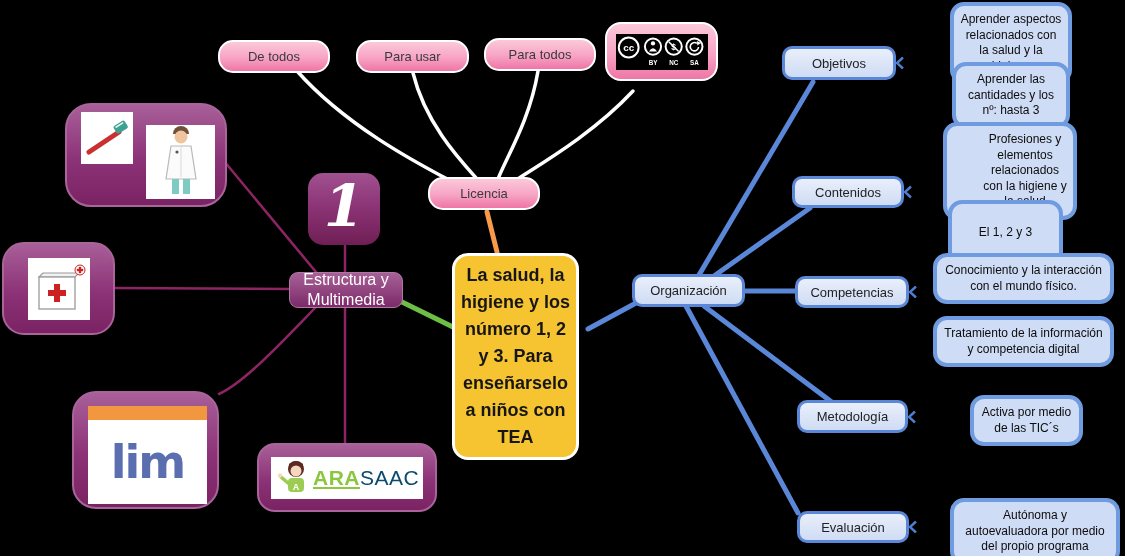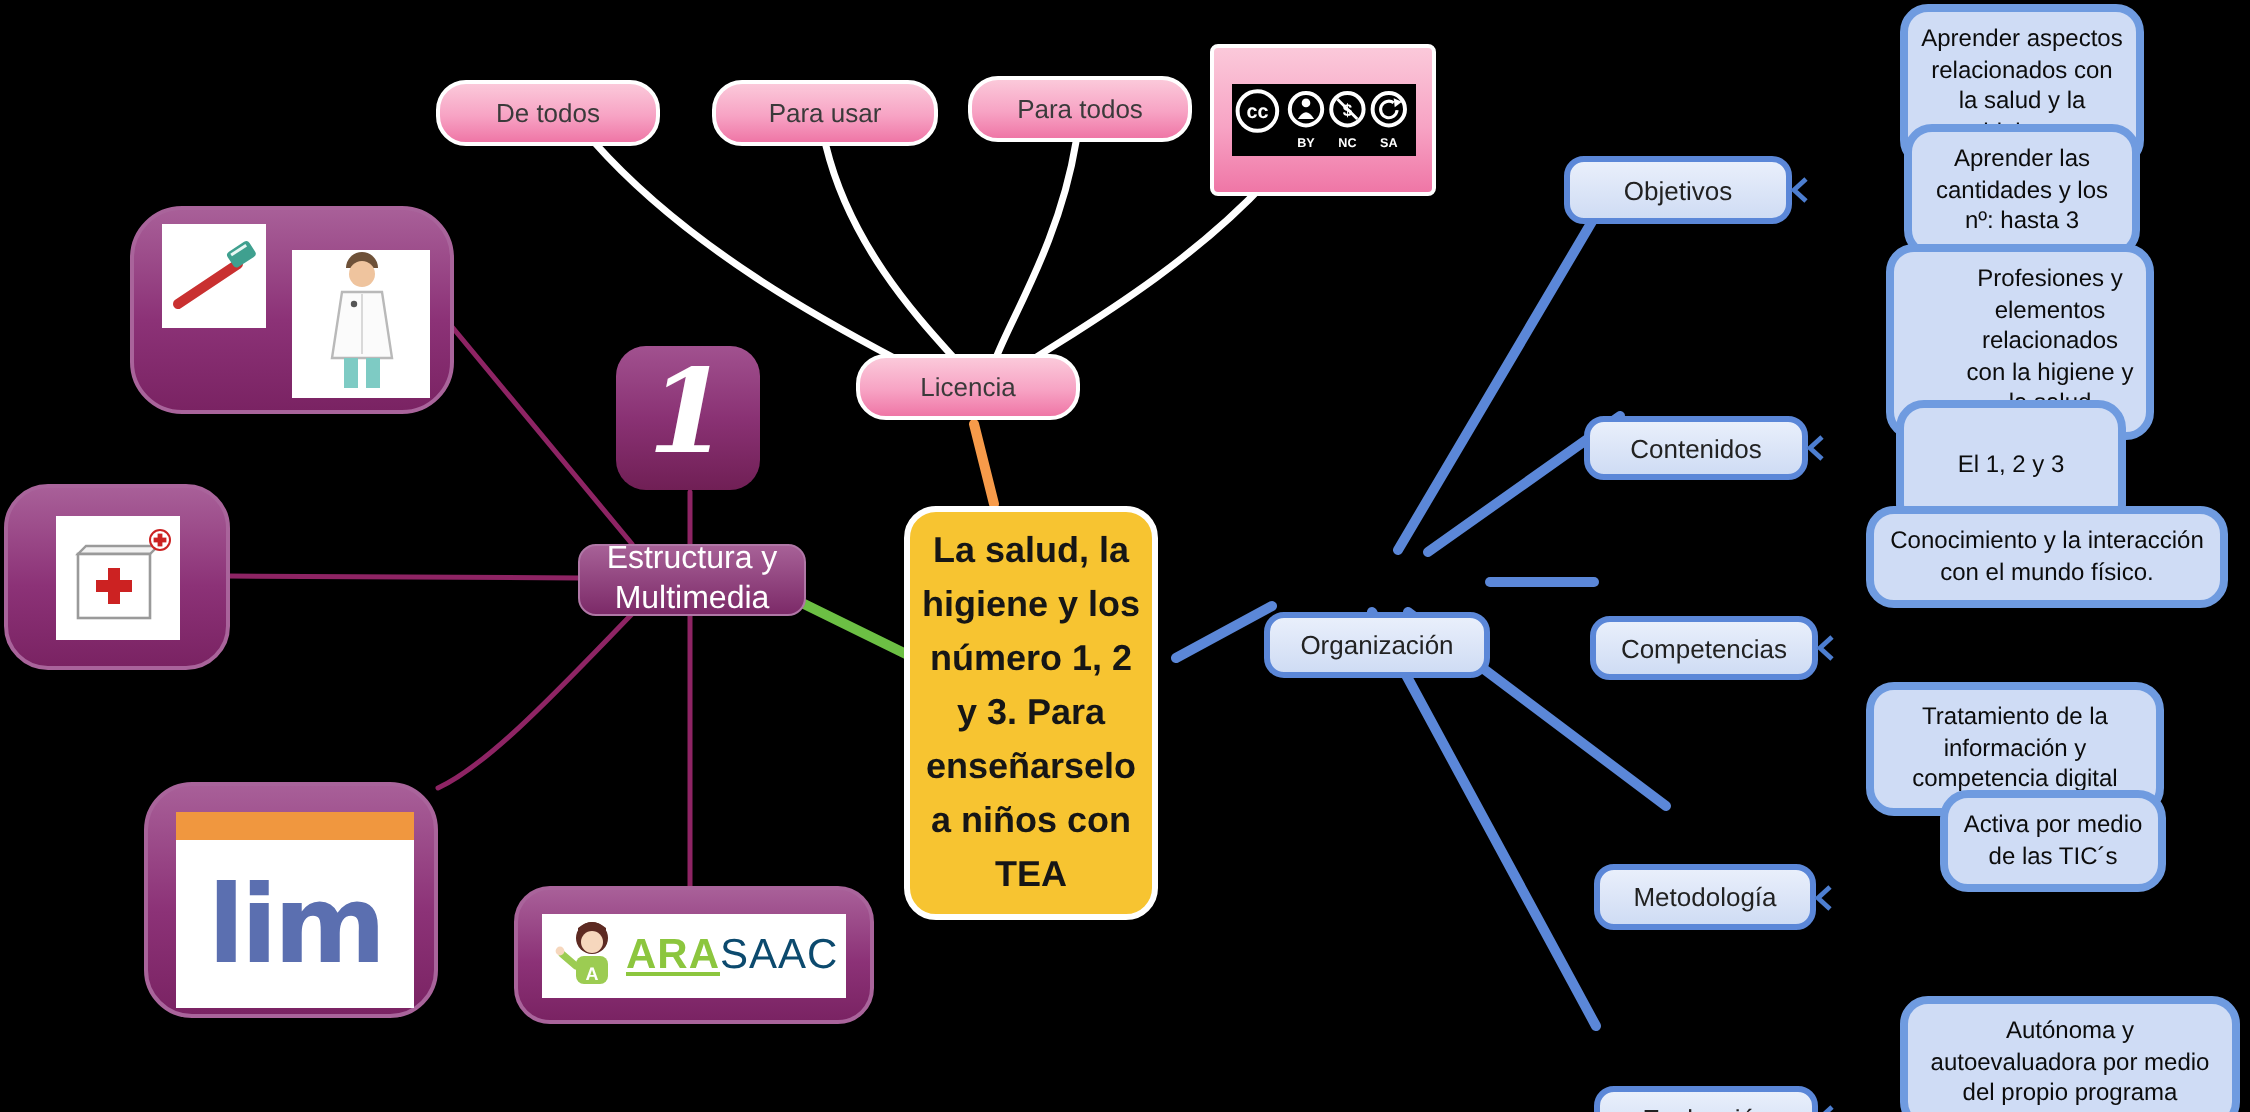--- a/index.html
+++ b/index.html
@@ -9,21 +9,21 @@
   .node{position:absolute;z-index:2;box-sizing:border-box;display:flex;align-items:center;justify-content:center;text-align:center;}
 
   
   .pink{height:33px;border:2.5px solid #fff;border-radius:15px;
         background:linear-gradient(180deg,#fbc9da 0%,#f7a3c4 55%,#ef76a6 100%);
         color:#3a3a3a;font-size:13px;}
   #n-detodos{left:218px;top:40px;width:112px;}
   #n-parausar{left:356px;top:40px;width:113px;}
   #n-paratodos{left:484px;top:38px;width:112px;}
   #n-licencia{left:428px;top:177px;width:112px;}
-  #n-cc{left:605px;top:22px;width:113px;height:76px;border-radius:4px;}
+  #n-cc{left:605px;top:22px;width:113px;height:59px;border-radius:16px;}
   .ccbox{width:92px;height:36px;background:#000;display:flex;align-items:center;justify-content:center;}
   .ccbox svg{width:90px;height:34px;display:block;}
 
   
   #n-central{left:452px;top:253px;width:127px;height:207px;border-radius:16px;
              background:#f7c431;border:3px solid #fff;color:#161616;
              font-weight:bold;font-size:18px;line-height:1.5;padding:6px 4px;}
 
   
   .purple{background:linear-gradient(180deg,#a85f98 0%,#8c3277 55%,#7a2363 100%);
@@ -37,47 +37,47 @@
          background:linear-gradient(180deg,#a1518f 0%,#8a3274 50%,#701f55 100%);}
   #n-uno .numeral{font-family:"DejaVu Serif", serif;font-style:italic;font-weight:bold;
                   font-size:58px;color:#fff;line-height:1;transform:translateY(-3px);}
   #n-estructura{left:289px;top:272px;width:114px;height:36px;border-radius:9px;
                 background:linear-gradient(180deg,#a76197,#7c2a68);border:1.5px solid #b077a6;
                 color:#fff;font-size:16px;line-height:1.25;white-space:pre-line;}
   #n-lim{left:72px;top:391px;width:147px;height:118px;border-radius:24px;}
   #n-lim .panel{position:absolute;left:14px;top:13px;width:119px;height:98px;background:#fff;display:flex;flex-direction:column;}
   #n-lim .obar{height:14px;background:#f0973f;}
   #n-lim .limtext{flex:1;display:flex;align-items:center;justify-content:center;
-                  font-weight:bold;font-size:54px;color:#5b6fb0;letter-spacing:-2px;
+                  font-weight:bold;font-size:46px;color:#5b6fb0;letter-spacing:-2px;
                   font-family:"DejaVu Sans", sans-serif;}
   #n-arasaac{left:257px;top:443px;width:180px;height:69px;border-radius:18px;}
   #n-arasaac .panel{width:152px;height:42px;background:#fff;display:flex;align-items:center;justify-content:flex-start;padding-left:4px;box-sizing:border-box;}
   .ara-green{color:#8cc63e;font-weight:bold;font-size:21px;letter-spacing:0.5px;text-decoration:underline;}
   .ara-gray{color:#0c4a6e;font-weight:normal;font-size:21px;letter-spacing:0.5px;}
 
   
   .blue{border:3px solid #5b87d8;border-radius:10px;
-        background:linear-gradient(180deg,#e9effb,#cfdcf4);color:#222;font-size:13px;margin-top:32px;}
+        background:linear-gradient(180deg,#e9effb,#cfdcf4);color:#222;font-size:13px;}
   #n-organizacion{left:632px;top:274px;width:113px;height:33px;}
   #t-objetivos{left:782px;top:46px;width:114px;height:34px;}
   #t-contenidos{left:792px;top:176px;width:112px;height:32px;}
   #t-competencias{left:795px;top:276px;width:114px;height:32px;}
   #t-metodologia{left:797px;top:400px;width:111px;height:33px;}
   #t-evaluacion{left:797px;top:511px;width:112px;height:32px;}
   .chev{position:absolute;right:-11px;top:50%;transform:translateY(-50%);width:9px;height:13px;}
 
   
   .note{border:4px solid #6f9be0;border-radius:14px;background:#cfdcf5;color:#0c0c0c;
         font-size:12px;line-height:1.3;padding:6px 6px;}
   #note1{left:950px;top:2px;width:122px;}
   #note2{left:952px;top:62px;width:118px;}
   #note3{left:943px;top:122px;width:134px;padding-left:36px;}
   #note4{left:948px;top:200px;width:115px;padding:21px 6px;}
   #note5{left:933px;top:253px;width:181px;}
-  #note6{left:933px;top:316px;width:149px;margin-top:25px;}
+  #note6{left:933px;top:316px;width:181px;}
   #note7{left:970px;top:395px;width:113px;}
   #note8{left:950px;top:498px;width:170px;}
 </style>
 </head>
 <body>
 
 <div id="canvas">
 
   <svg id="wires" width="1125" height="556">
 

